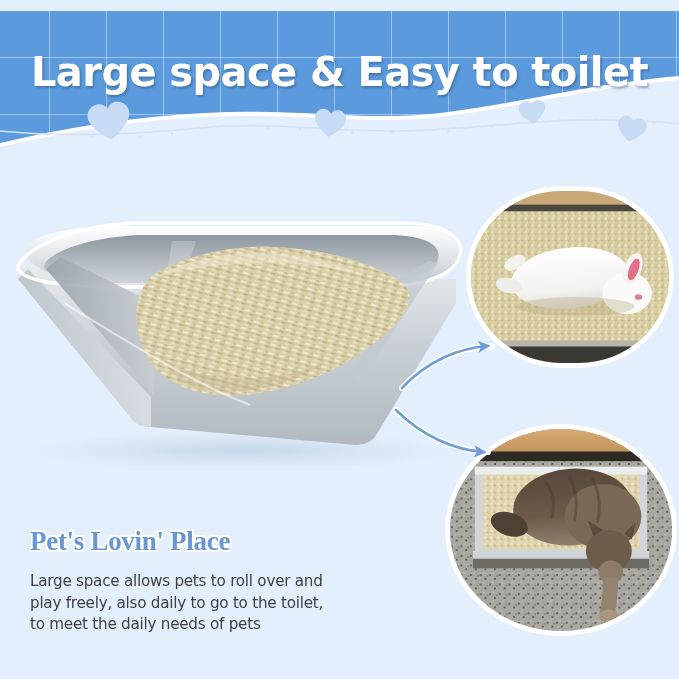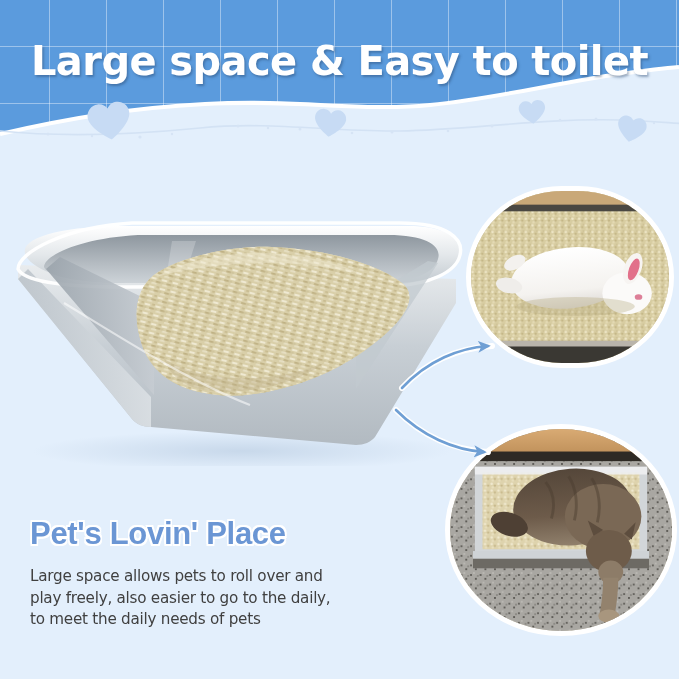--- a/index.html
+++ b/index.html
@@ -18,21 +18,21 @@
     position: relative;
     width: 679px;
     height: 679px;
     background: #e3effc;
     overflow: hidden;
   }
 
   
   .banner {
     position: absolute;
-    left: 0; top: 0;
+    left: 0; top: 11px;
     width: 679px;
     height: 172px;
     overflow: hidden;
     text-decoration: underline;
   }
   .banner-grid {
     position: absolute;
     left: 0; top: 0;
     width: 679px;
     height: 172px;
@@ -121,26 +121,26 @@
   }
 
   
   .caption {
     position: absolute;
     left: 30px;
     top: 512px;
     width: 420px;
   }
   .caption-heading {
-    font-family: Liberation Sans, sans-serif;
-    font-size: 31px;
+    font-family: Liberation Serif, serif;
+    font-size: 27px;
     font-weight: bold;
     color: #6b96d4;
     letter-spacing: -0.3px;
-    margin: 4px 0 14px 0;
+    margin: 14px 0 14px 0;
     text-shadow:
       -1.6px -1.6px 0 #ffffff,  1.6px -1.6px 0 #ffffff,
       -1.6px  1.6px 0 #ffffff,  1.6px  1.6px 0 #ffffff,
       -1.6px 0 0 #ffffff, 1.6px 0 0 #ffffff,
        0 -1.6px 0 #ffffff, 0 1.6px 0 #ffffff;
     white-space: nowrap;
   }
   .caption-body {
     font-family: "DejaVu Sans", sans-serif;
     font-size: 15.2px;
@@ -401,18 +401,18 @@
     <path d="M14,58 C40,30 72,18 100,16" fill="none" stroke="#6f9fd4" stroke-width="2.6" stroke-linecap="round" marker-end="url(#arrowHead)"></path>
 
     <path d="M8,80 C34,106 66,120 100,122" fill="none" stroke="#ffffff" stroke-width="6" stroke-linecap="round"></path>
     <path d="M8,80 C34,106 66,120 96,122" fill="none" stroke="#6f9fd4" stroke-width="2.6" stroke-linecap="round" marker-end="url(#arrowHead)"></path>
   </svg>
 
   <div class="caption">
     <div class="caption-heading">Pet's Lovin' Place</div>
     <p class="caption-body">
       <span>Large space allows pets to roll over and</span>
-      <span>play freely, also easier to go to the daily,</span>
+      <span>play freely, also daily to go to the toilet,</span>
       <span>to meet the daily needs of pets</span>
     </p>
   </div>
 
 </div>
 
 </body></html>

